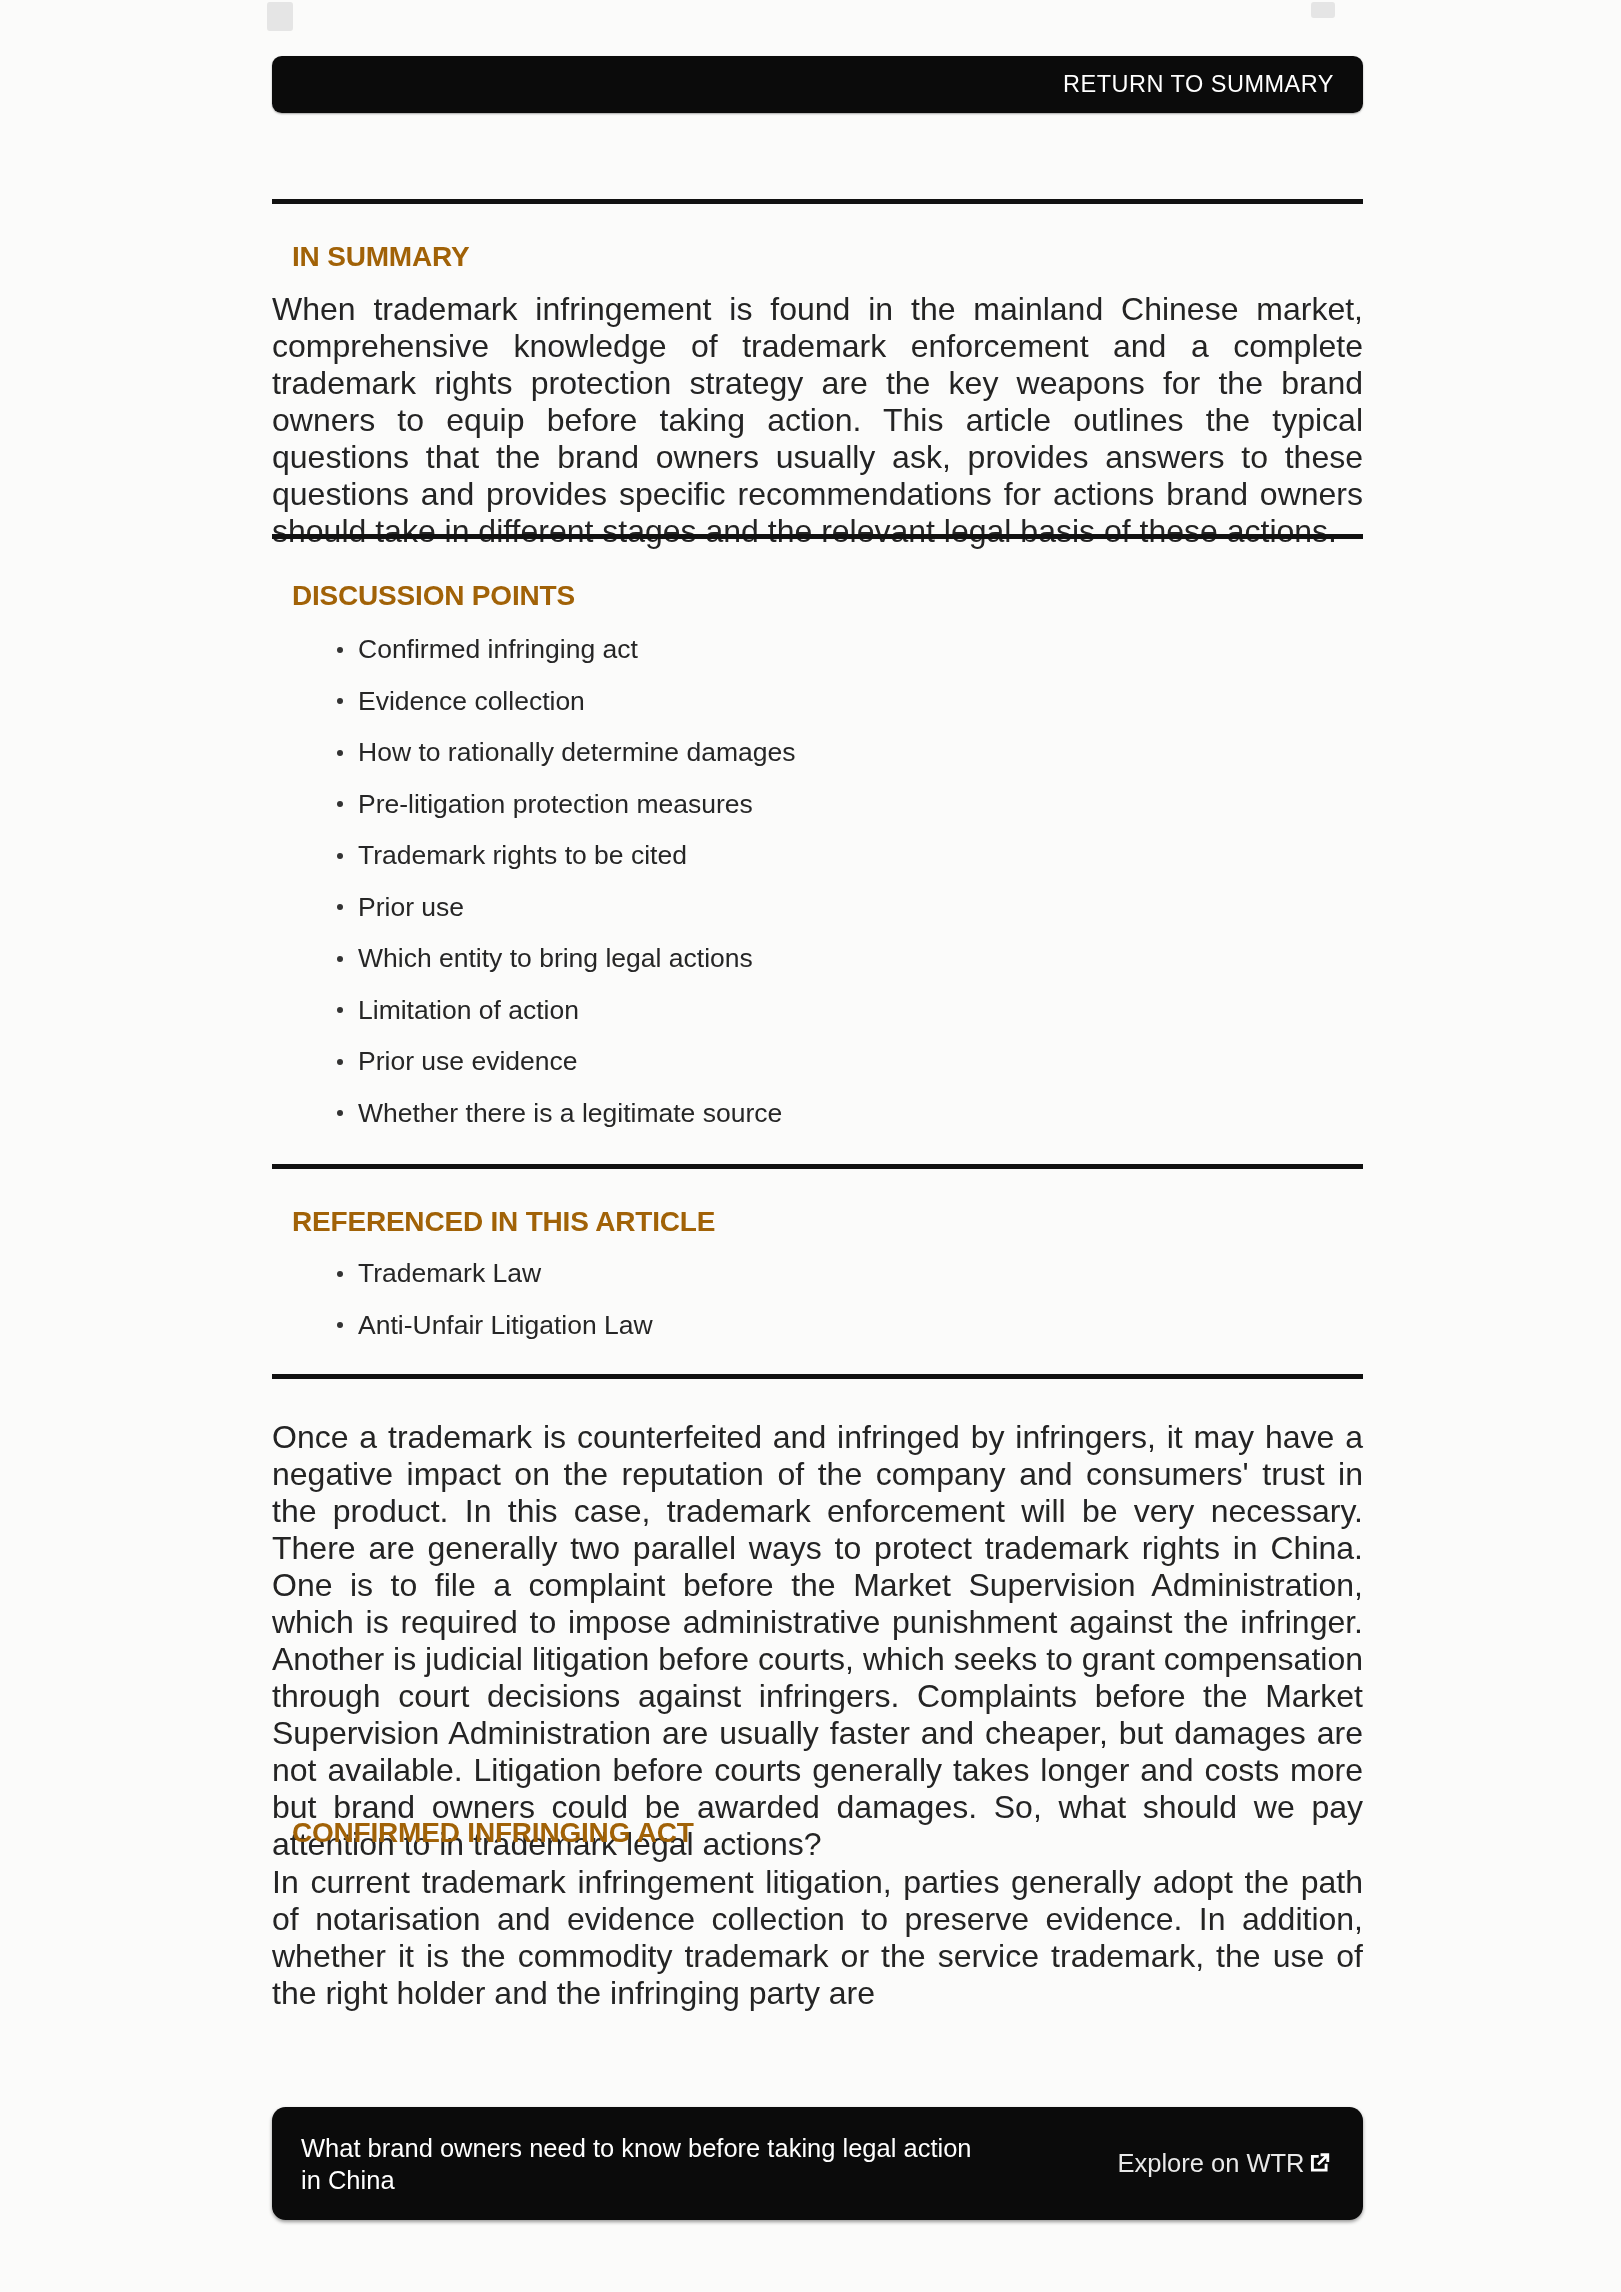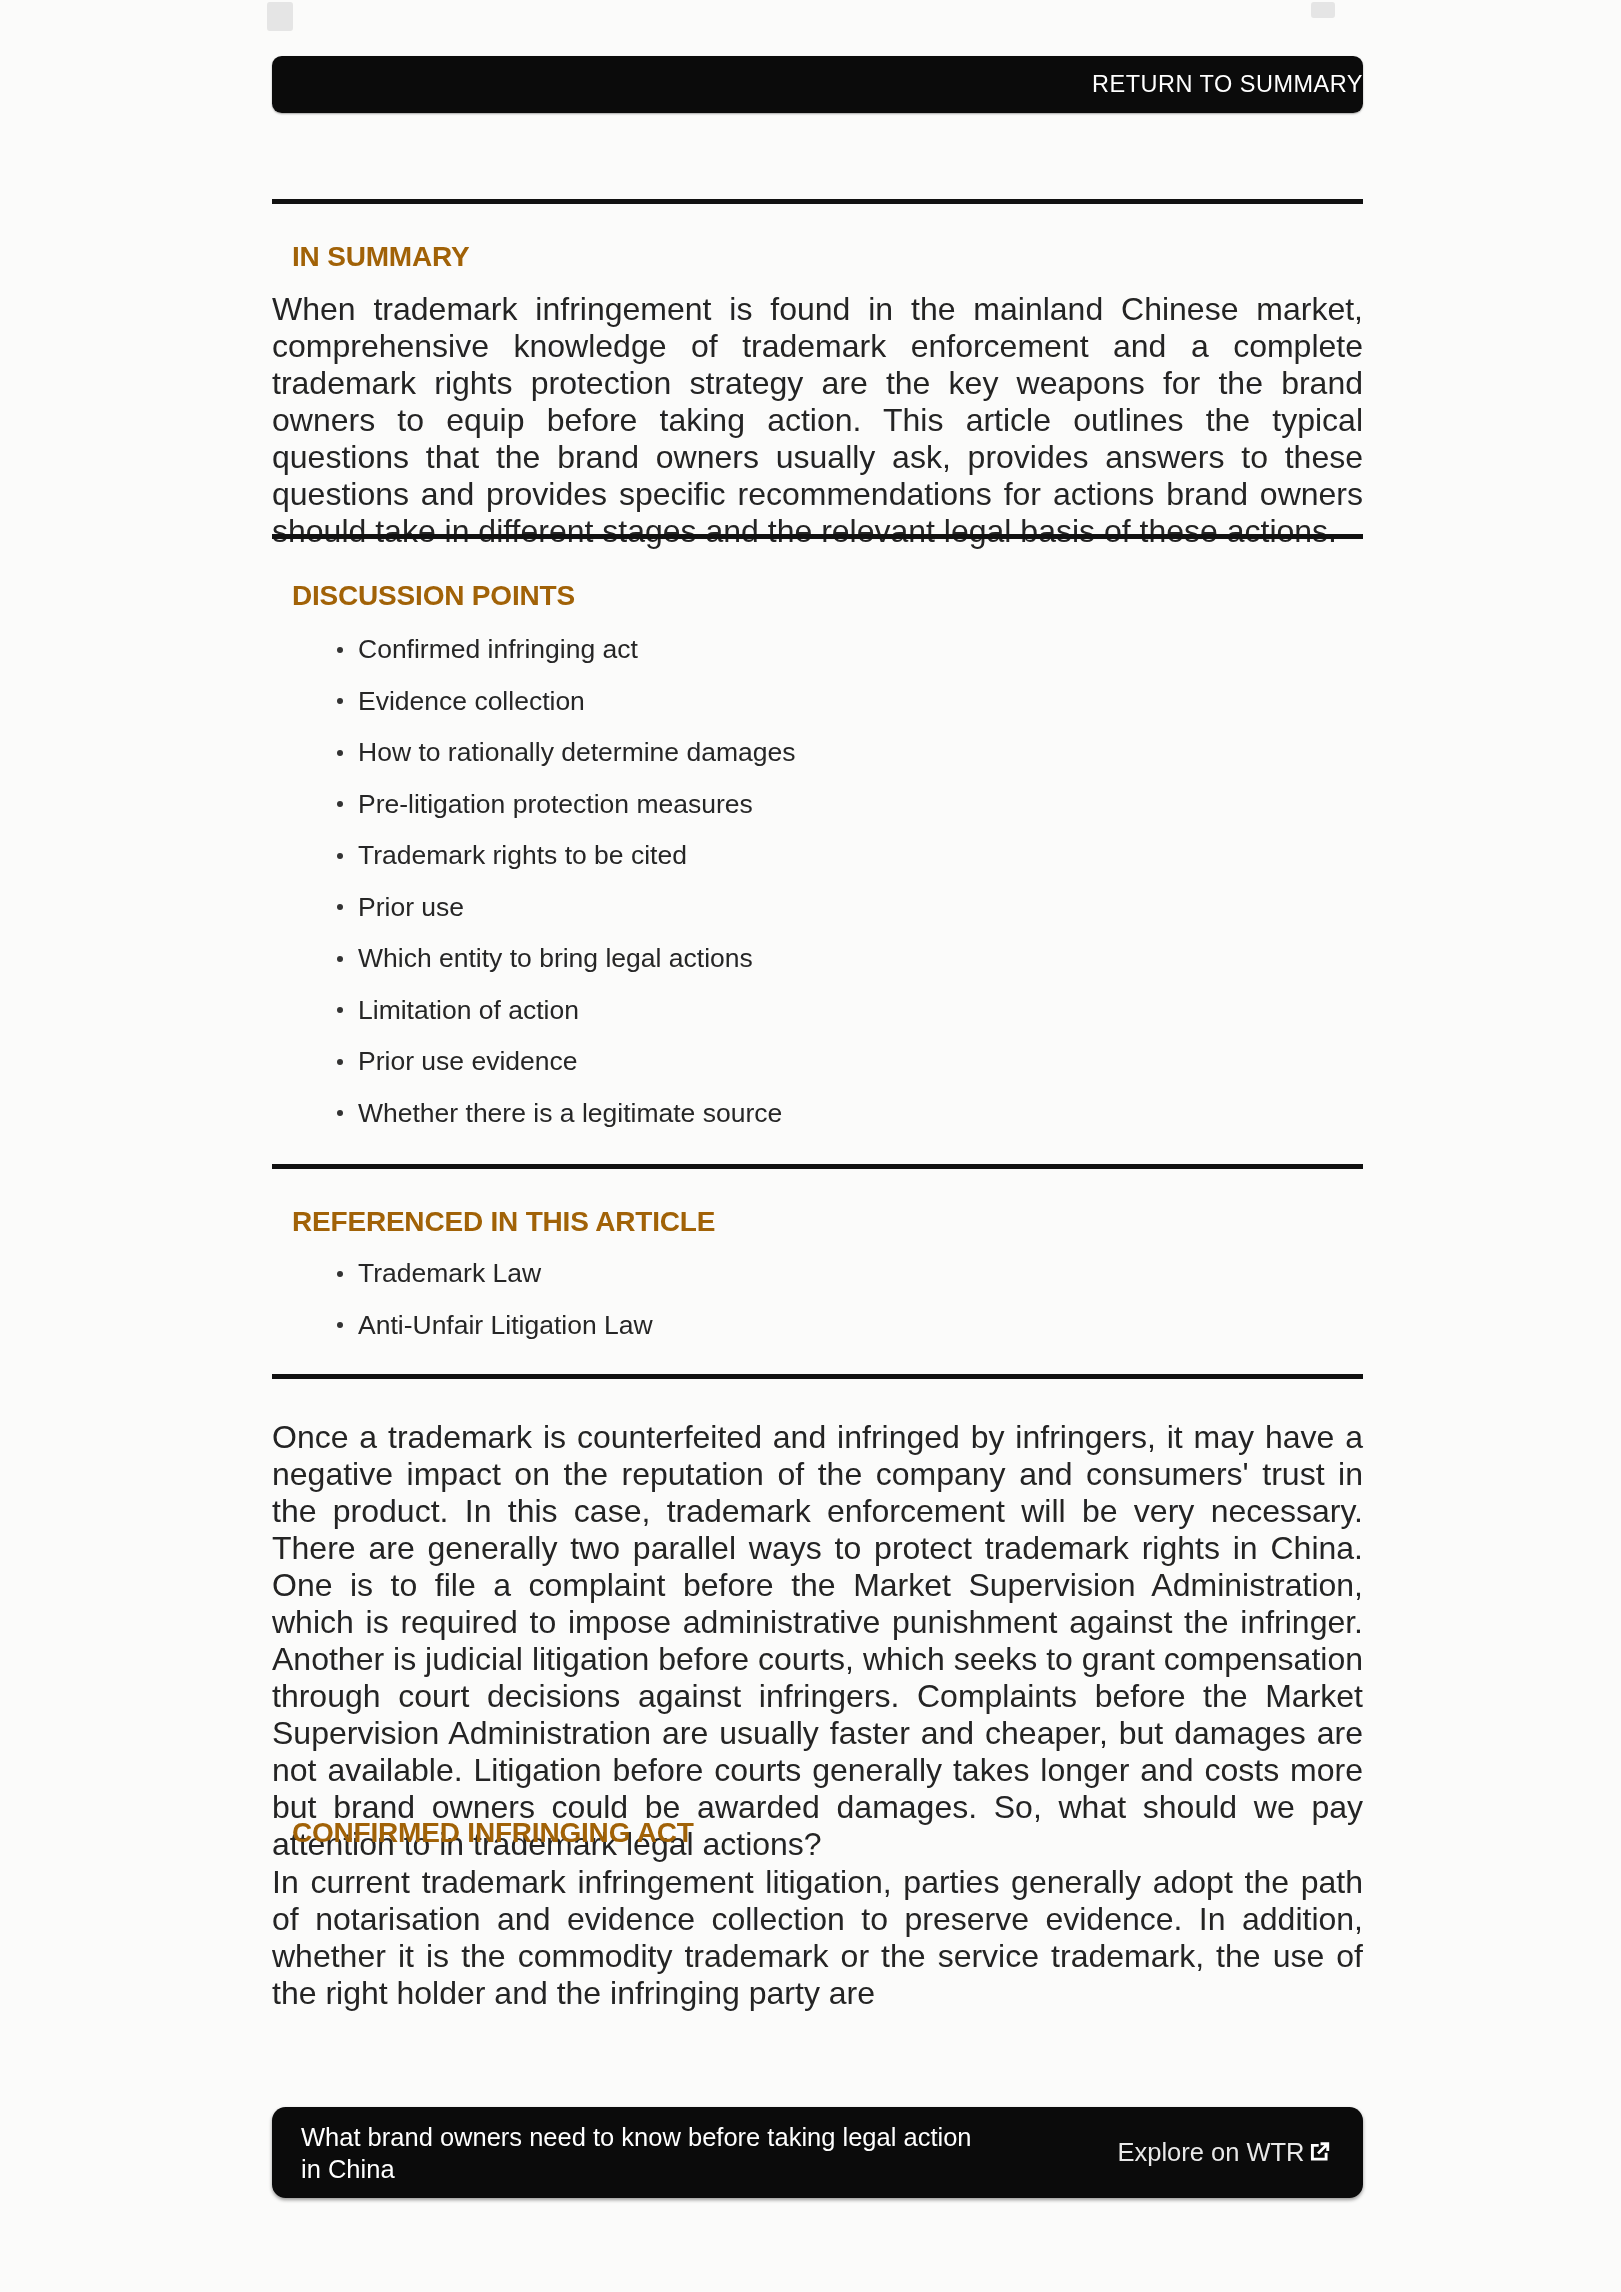--- a/index.html
+++ b/index.html
@@ -12,20 +12,21 @@
     overflow: hidden;
   }
   .abs { position: absolute; left: 272px; width: 1091px; }
 
   
   .header-bar {
     top: 56px; height: 57px;
     background: #0b0b0b;
     border-radius: 9.8px;
     display: flex; align-items: center; justify-content: flex-end;
+    padding-right: 29px;
     box-shadow: 0 1px 2px rgba(0,0,0,.35);
   }
   .header-link {
     color: #ffffff;
     font-size: 23.5px;
     letter-spacing: 0.5px;
     cursor: pointer;
     background: none; border: none;
     font-family: inherit;
   }
@@ -72,21 +73,21 @@
   ul.points li .dot {
     position: absolute;
     left: 65px; top: 11.8px;
     width: 5.9px; height: 5.9px;
     border-radius: 50%;
     background: #333333;
   }
 
   
   .footer-bar {
-    top: 2107px; height: 91px;
+    top: 2107px; height: 113px;
     background: #0b0b0b;
     border-radius: 13.7px;
     display: flex; align-items: center; justify-content: space-between;
     padding: 0 31px 0 29px;
     box-shadow: 0 2px 3.9px rgba(0,0,0,.4);
   }
   .footer-title {
     color: #ffffff;
     font-size: 25.5px;
     line-height: 32px;

